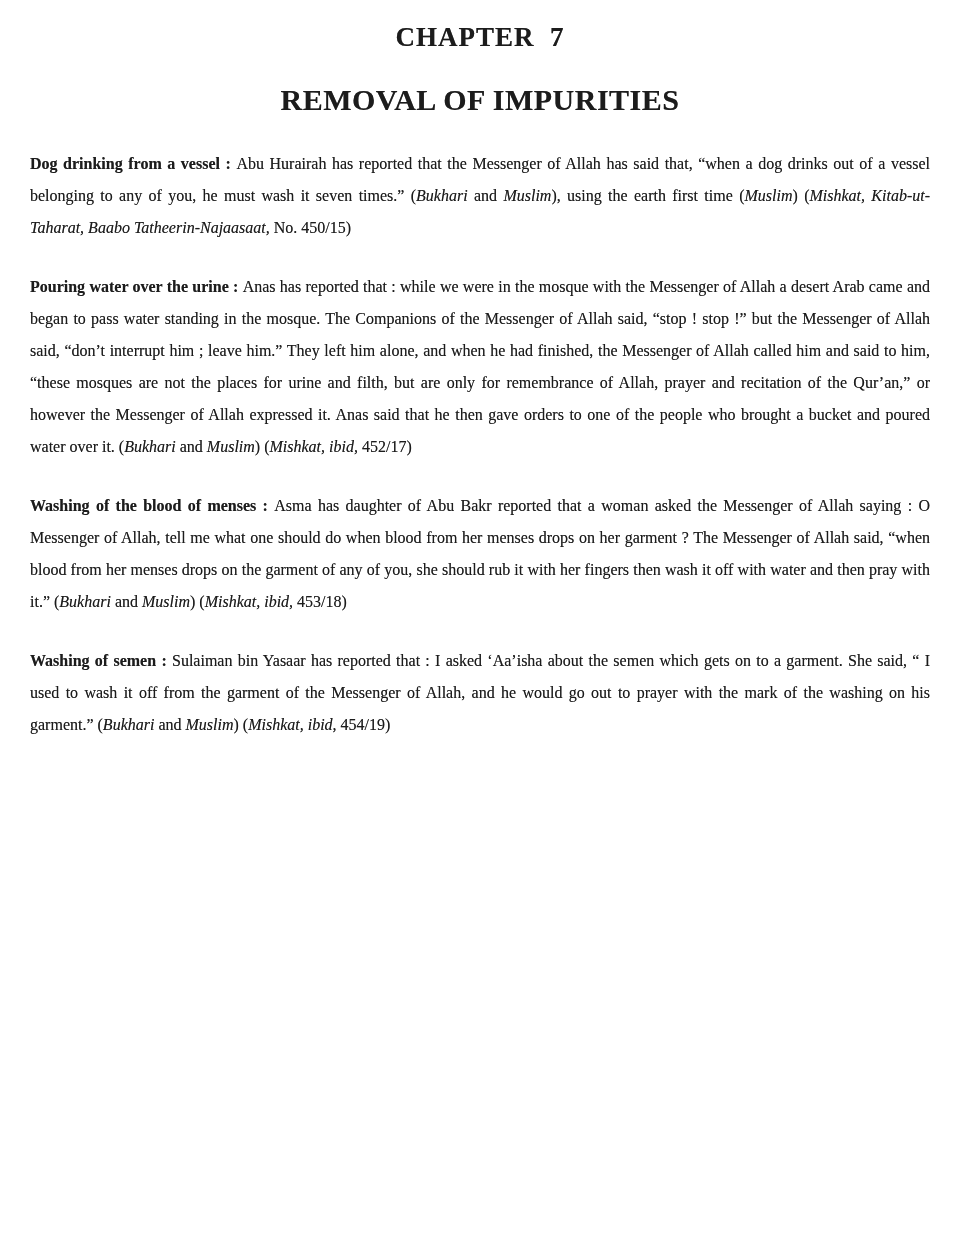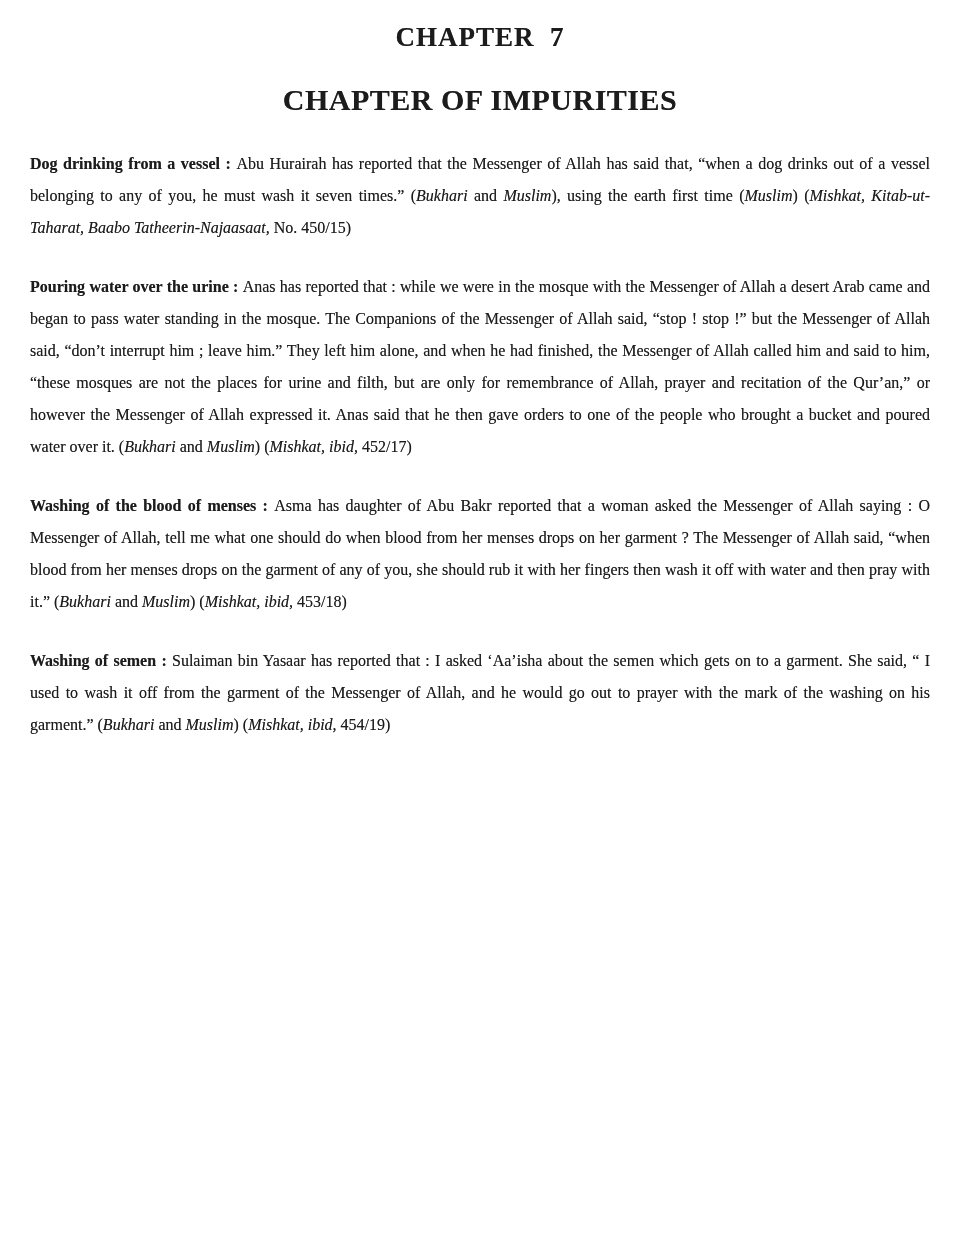--- a/index.html
+++ b/index.html
@@ -49,20 +49,20 @@
   p.para:last-child { margin-bottom: 0; }
   .lead { font-weight: bold; }
   .it { font-style: italic; }
   .rg { font-style: normal; }
 </style>
 </head>
 <body>
 
 <div class="page">
   <h1 class="chapter-heading">CHAPTER  7</h1>
-  <h2 class="page-title">CHAPTER OF IMPURITIES</h2>
+  <h2 class="page-title">REMOVAL OF IMPURITIES</h2>
   <div class="content">
       <p class="para"><span class="lead">Dog drinking from a vessel : </span><span class="rg">Abu Hurairah has reported that the Messenger of Allah has said that, “when a dog drinks out of a vessel belonging to any of you, he must wash it seven times.” (</span><span class="it">Bukhari</span><span class="rg"> and </span><span class="it">Muslim</span><span class="rg">), using the earth first time (</span><span class="it">Muslim</span><span class="rg">) (</span><span class="it">Mishkat, Kitab-ut-Taharat, Baabo Tatheerin-Najaasaat,</span><span class="rg"> No.&nbsp;450/15)</span></p>
       <p class="para"><span class="lead">Pouring water over the urine : </span><span class="rg">Anas has reported that : while we were in the mosque with the Messenger of Allah a desert Arab came and began to pass water standing in the mosque. The Companions of the Messenger of Allah said, “stop ! stop !” but the Messenger of Allah said, “don’t interrupt him ; leave him.” They left him alone, and when he had finished, the Messenger of Allah called him and said to him, “these mosques are not the places for urine and filth, but are only for remembrance of  Allah, prayer and recitation of the Qur’an,” or however the Messenger of Allah expressed it. Anas said that he then gave orders to one of the people who brought a bucket and poured water over it. (</span><span class="it">Bukhari</span><span class="rg"> and </span><span class="it">Muslim</span><span class="rg">) (</span><span class="it">Mishkat, ibid,</span><span class="rg"> 452/17)</span></p>
       <p class="para"><span class="lead">Washing of the blood of menses : </span><span class="rg">Asma has daughter of Abu Bakr reported that a woman asked the Messenger of Allah saying : O Messenger of Allah, tell me what one should do when blood from her menses drops on her garment ? The Messenger of Allah said, “when blood from her menses drops on the garment of any of you, she should rub it with her fingers then wash it off with water and then pray with it.” (</span><span class="it">Bukhari</span><span class="rg"> and </span><span class="it">Muslim</span><span class="rg">) (</span><span class="it">Mishkat, ibid,</span><span class="rg"> 453/18)</span></p>
       <p class="para"><span class="lead">Washing of semen : </span><span class="rg">Sulaiman bin Yasaar has reported that : I asked ‘Aa’isha about the semen which gets on to a garment. She said, “ I used to wash it off from the garment of the Messenger of Allah, and he would go out to prayer with the mark of the washing on his garment.” (</span><span class="it">Bukhari</span><span class="rg"> and </span><span class="it">Muslim</span><span class="rg">) (</span><span class="it">Mishkat, ibid,</span><span class="rg"> 454/19)</span></p>
     </div>
 </div>
 
 </body></html>

